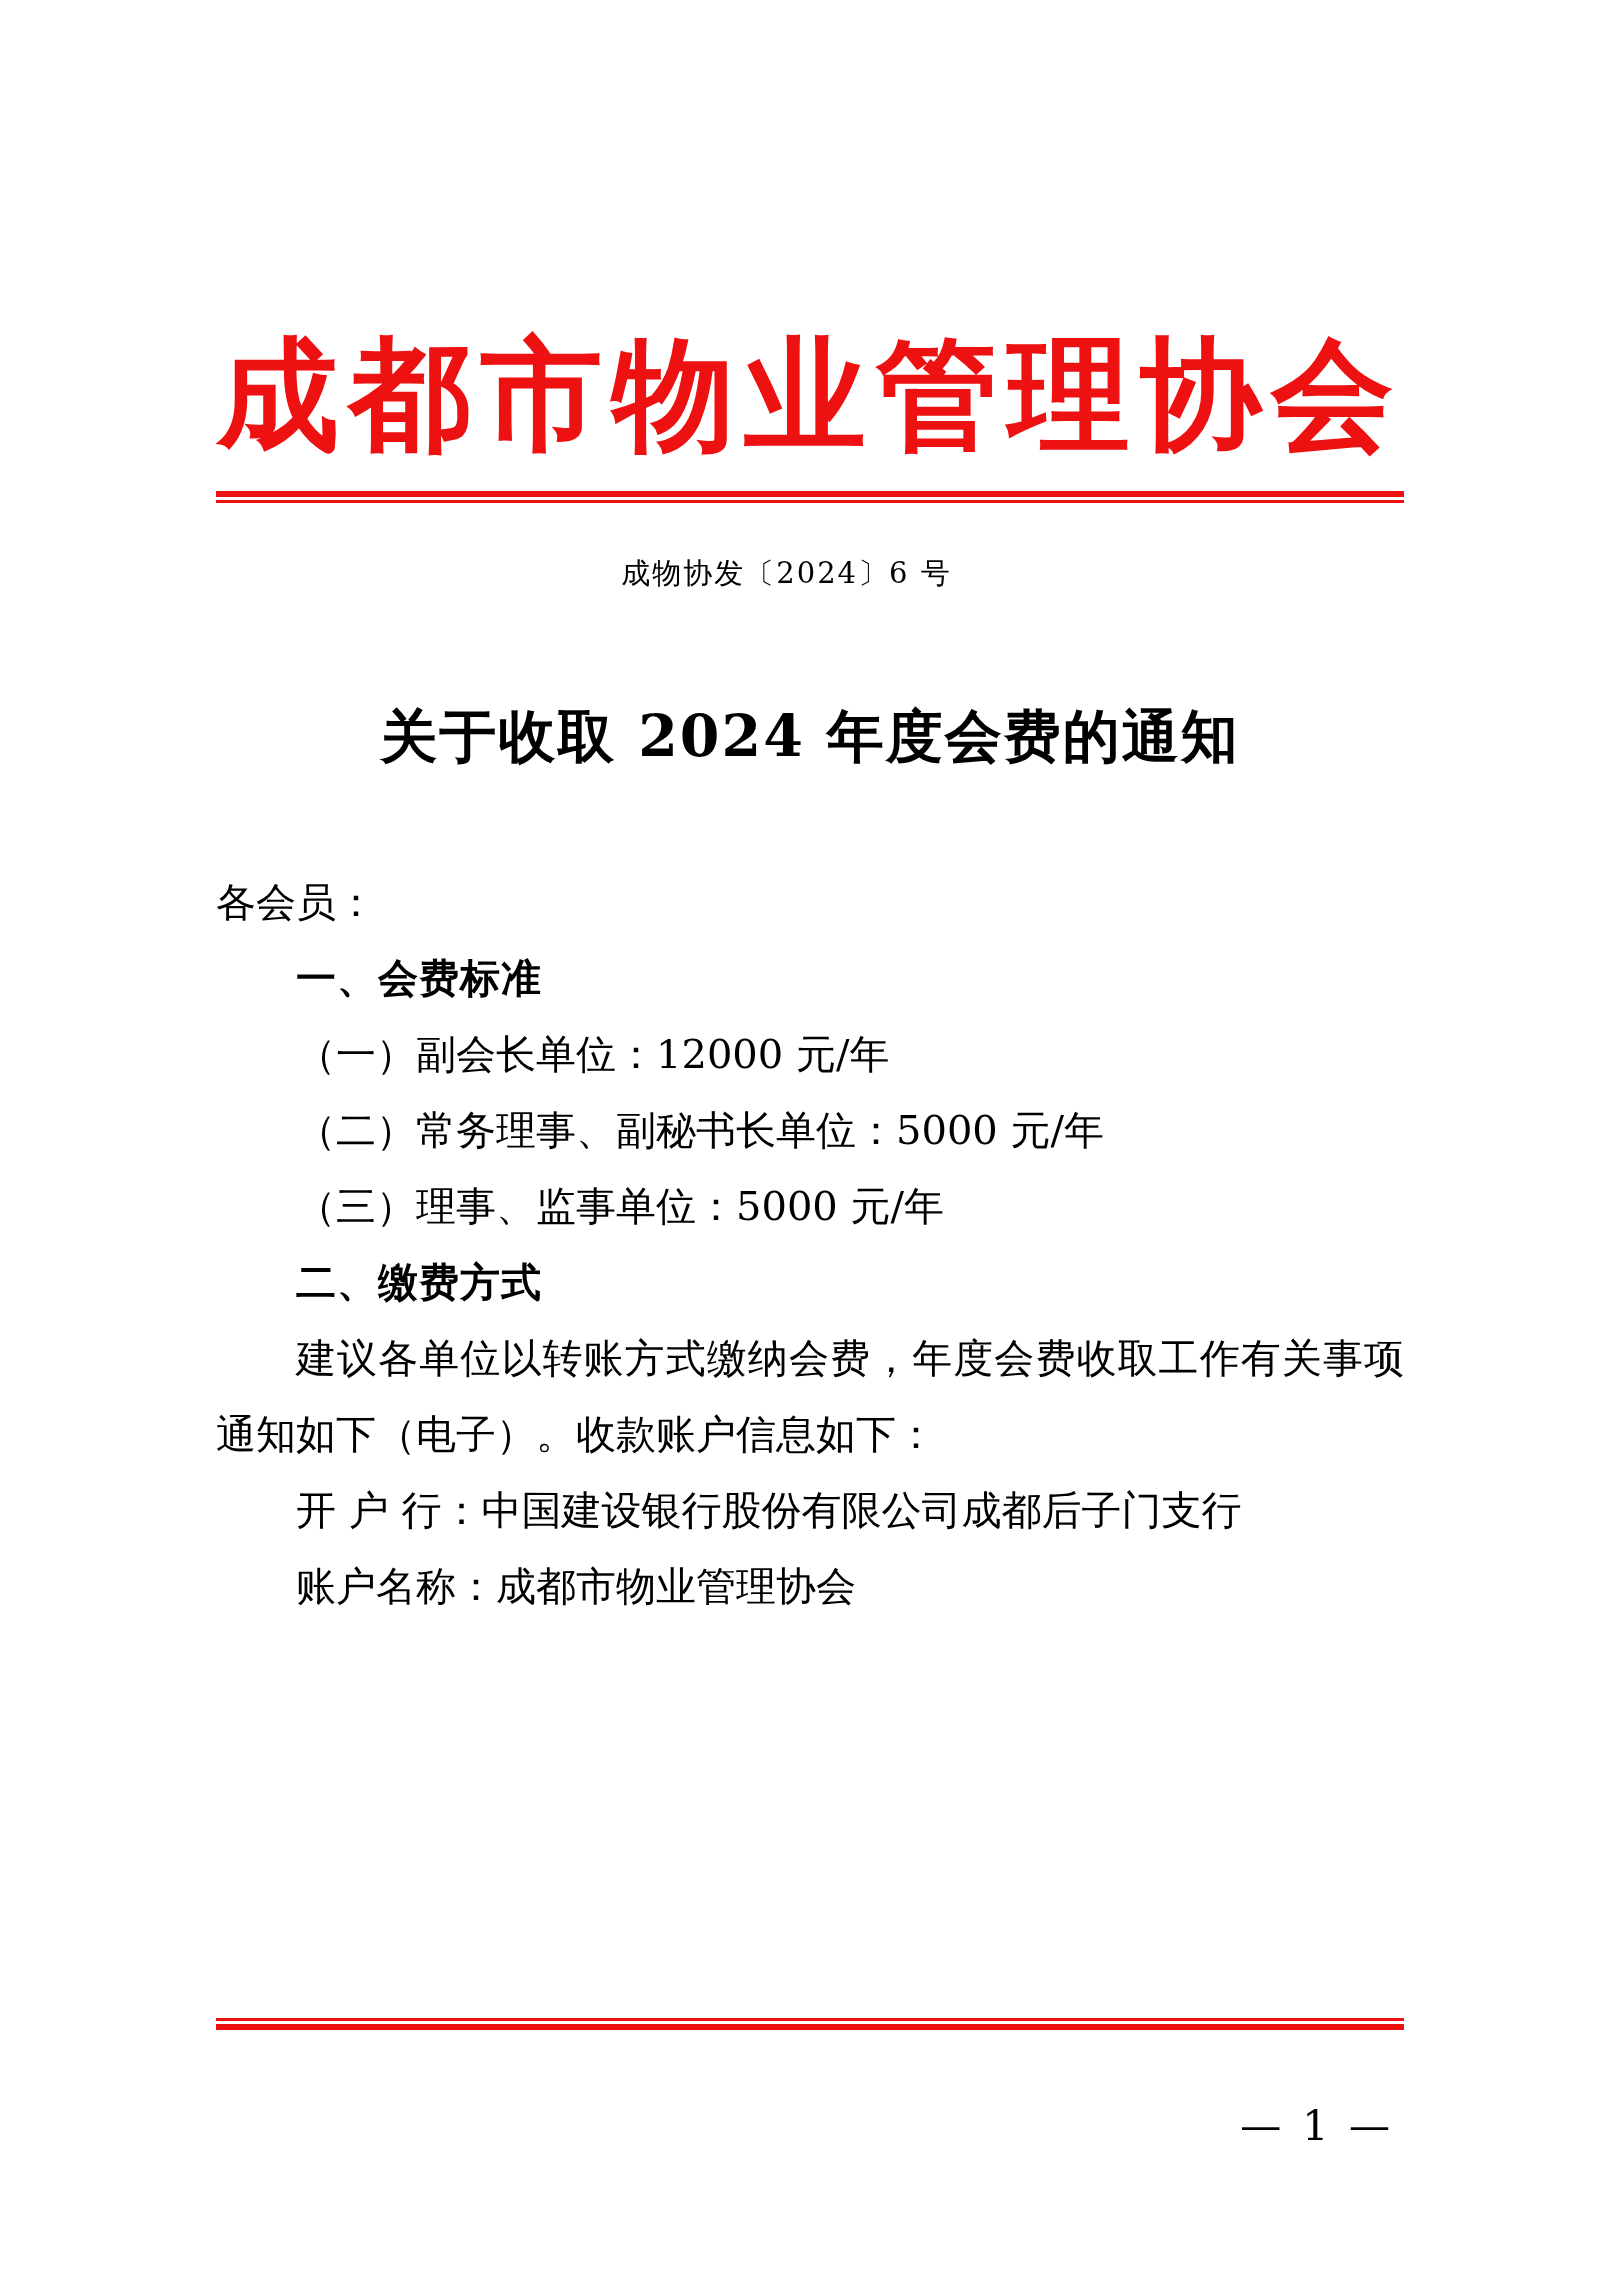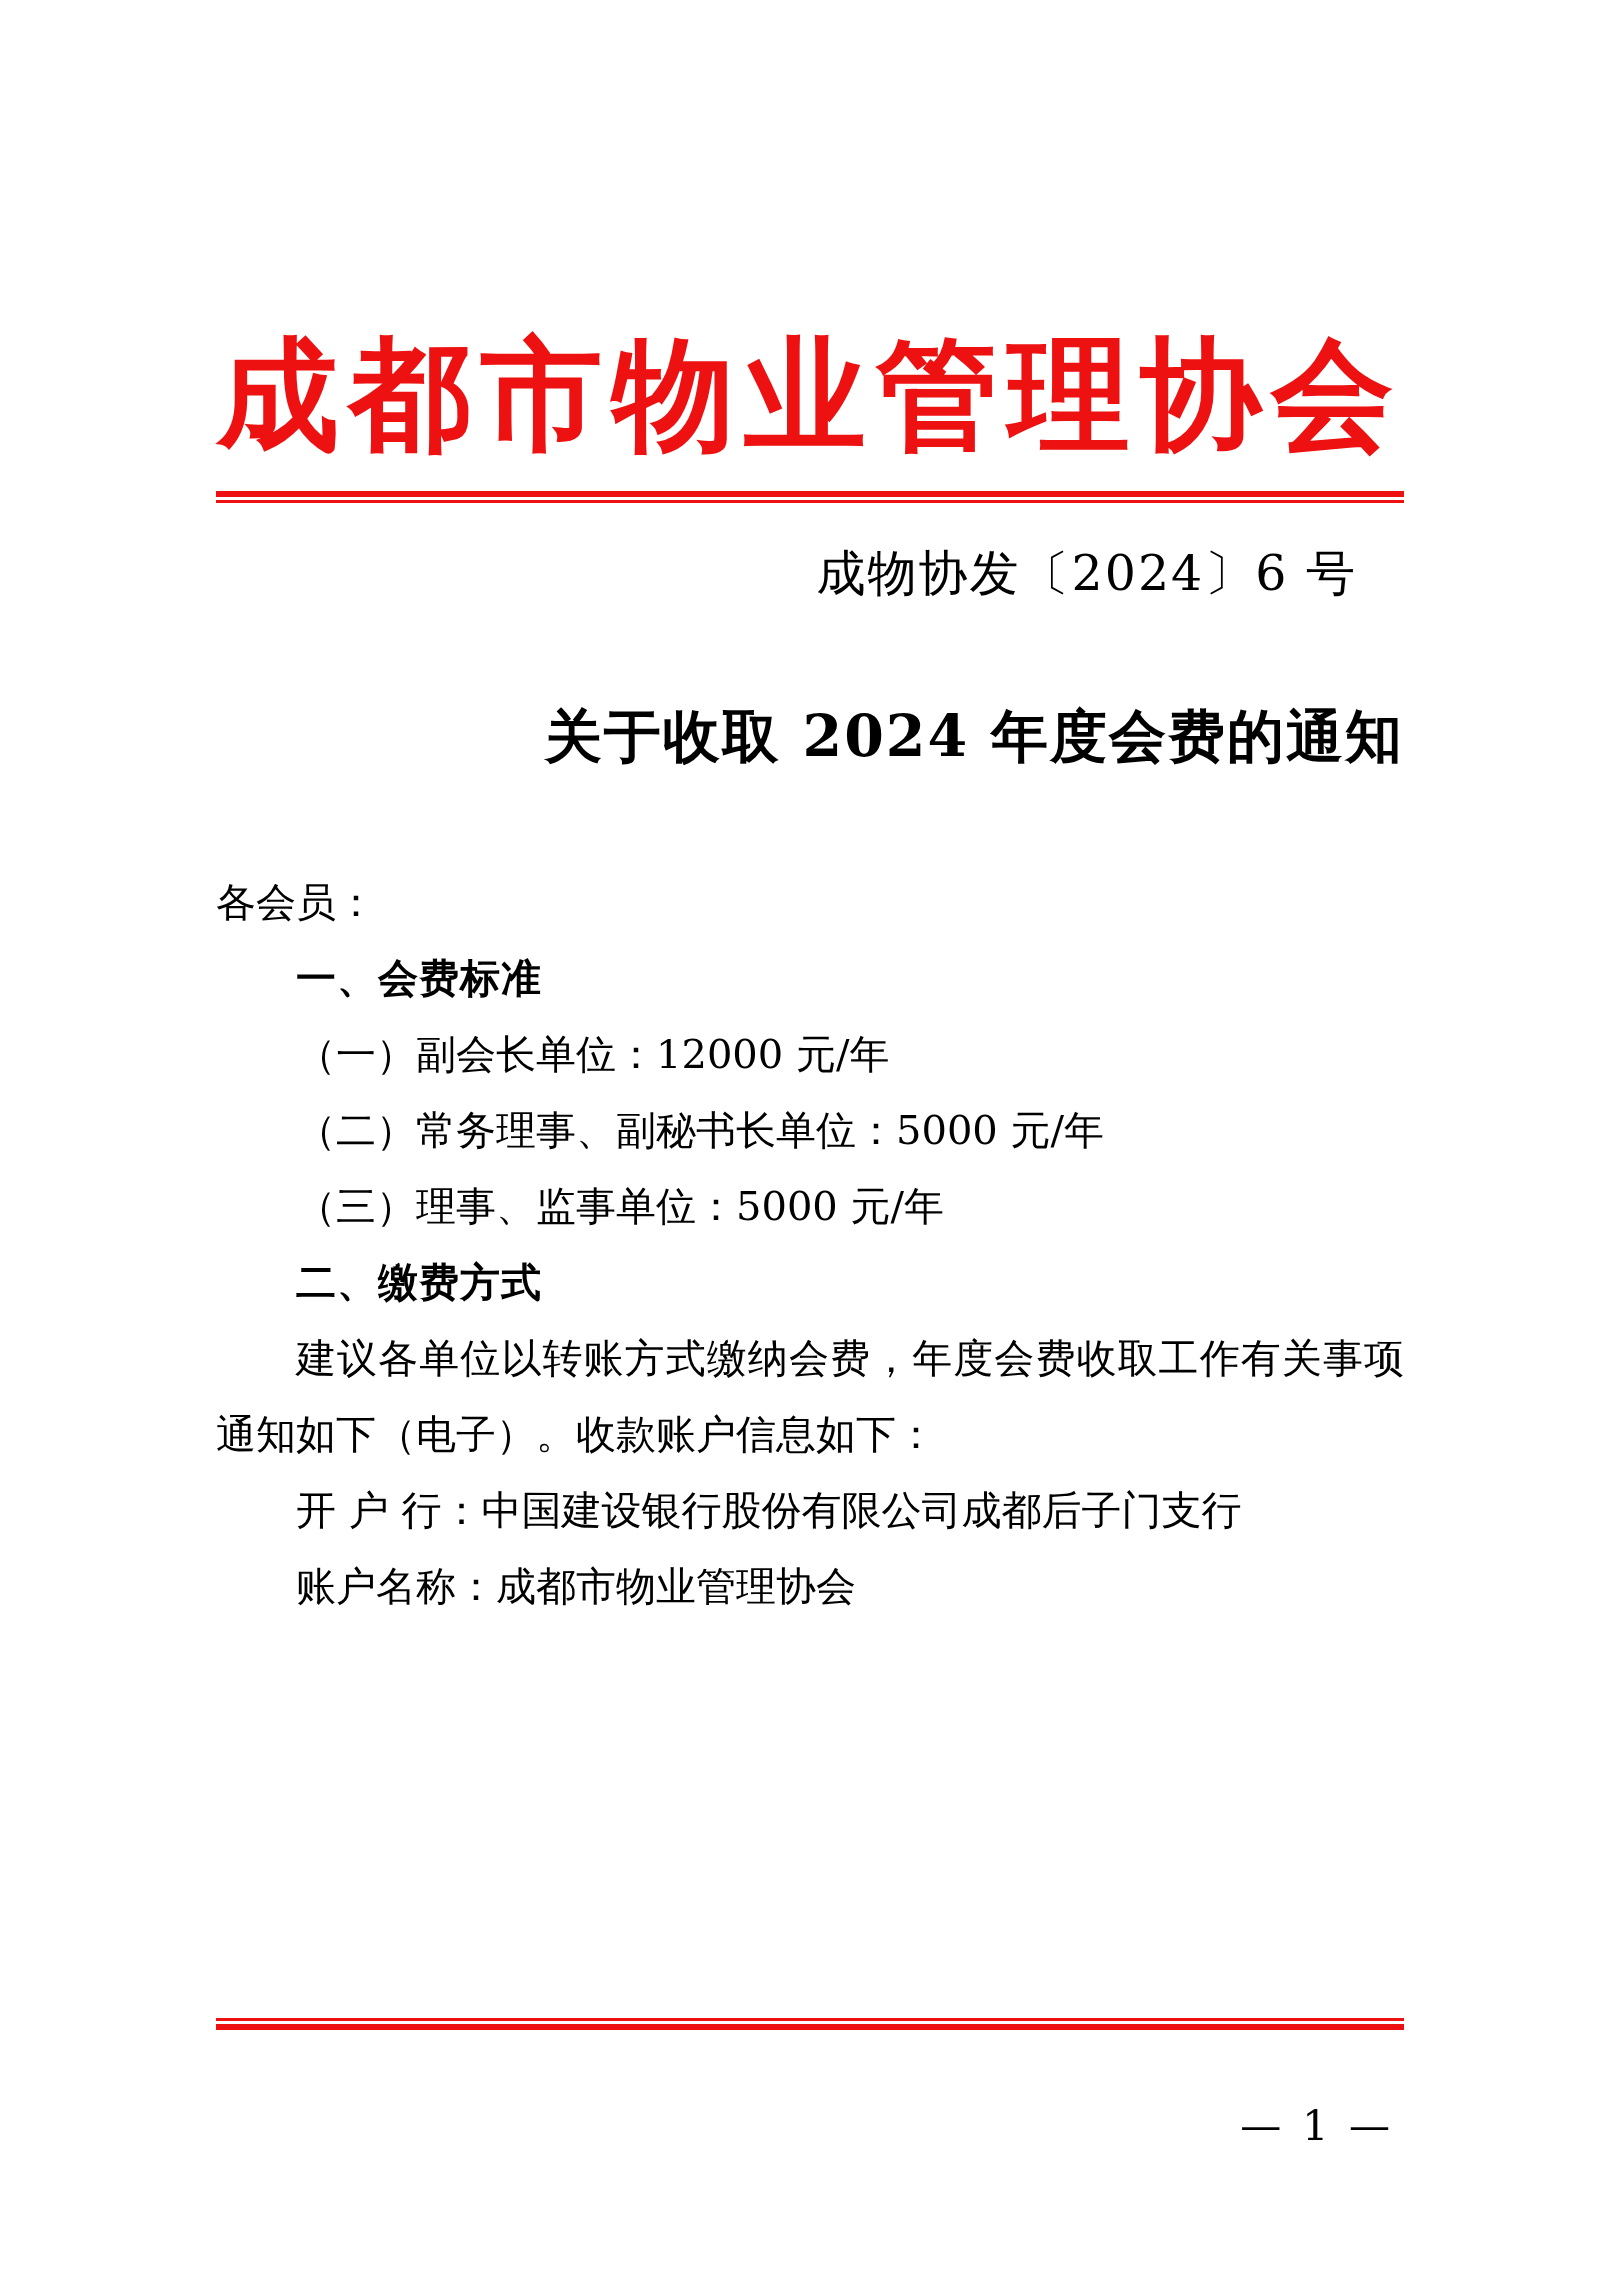--- a/index.html
+++ b/index.html
@@ -38,34 +38,34 @@
   }
 
   .rule { width: 100%; }
   .rule-top { margin-top: 31px; }
   .rule-line-thick { height: 5.9px; background: var(--accent, #EE1111); }
   .rule-line-thin  { height: 2.9px; background: var(--accent, #EE1111); }
   .rule-gap { height: 2.9px; background: transparent; }
 
   .doc-number {
     margin-top: 47px;
-    font-size: 49px;
+    font-size: 29px;
     line-height: 47px;
-    text-align: right;
+    text-align: center;
     padding-right: 47px;
     letter-spacing: 2px;
   }
 
   
   .notice-title {
     margin-top: 108px;
     font-size: 57px;
     line-height: 61px;
     font-weight: bold;
-    text-align: right;
+    text-align: center;
     letter-spacing: 2px;
     font-family: "DejaVu Serif", "Liberation Serif", serif;
   }
 
   
   .body-text {
     margin-top: 98px;
     font-size: 40px;
     line-height: 76px;
     text-align: justify;

